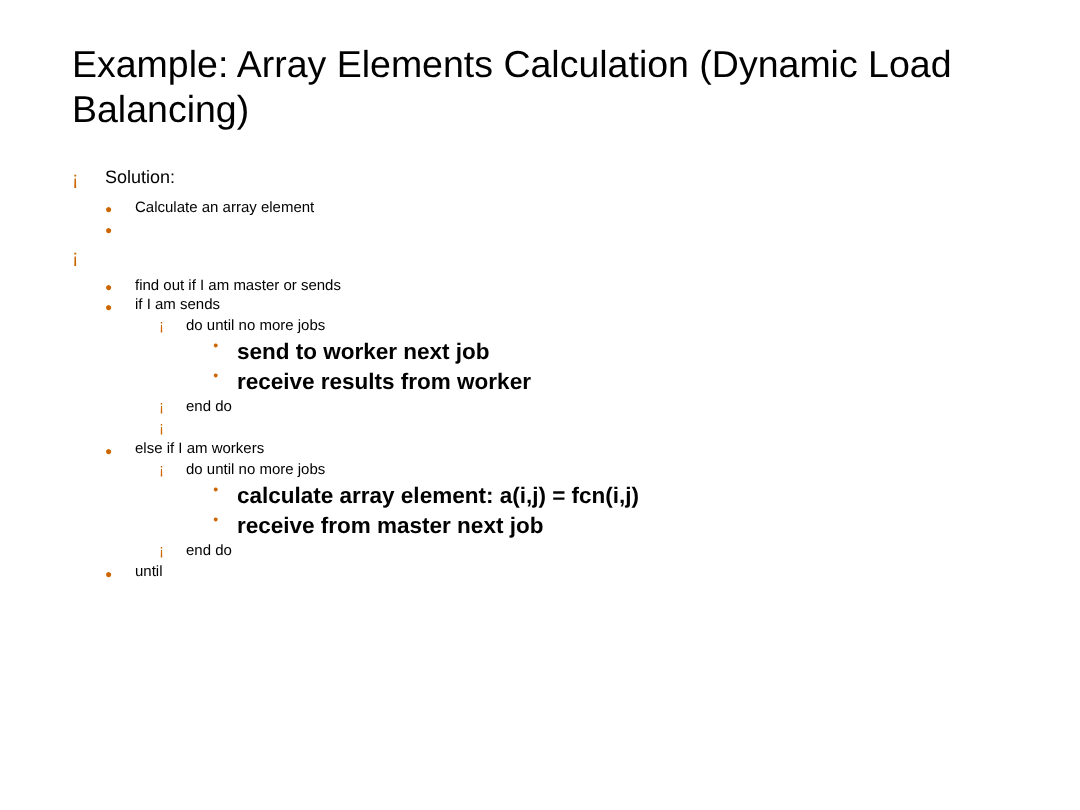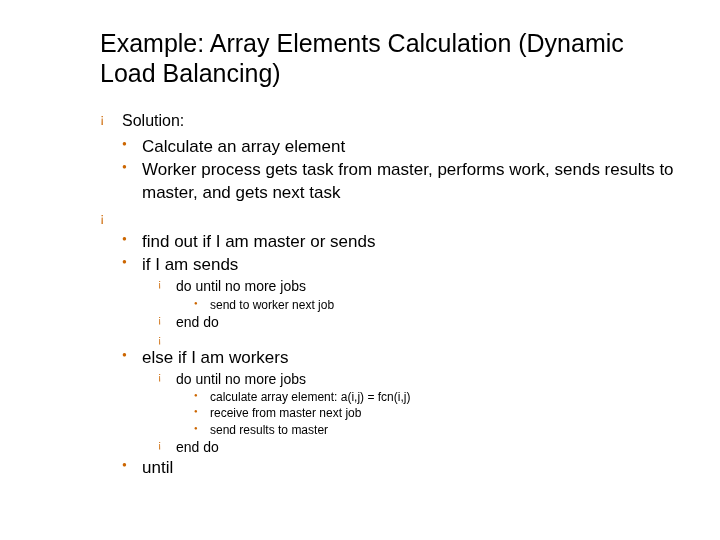--- a/index.html
+++ b/index.html
@@ -7,51 +7,51 @@
     margin: 0;
     padding: 0;
     width: 720px;
     height: 540px;
     background: #fff;
     font-family: Verdana, Geneva, sans-serif;
     color: #000;
     overflow: hidden;
   }
   .slide {
-    padding: 28px 40px 20px 100px;
+    padding: 28px 40px 20px 48px;
   }
   .title {
     font-family: Arial, Helvetica, sans-serif;
     font-size: 25px;
     line-height: 1.2;
     margin-bottom: 22px;
     font-weight: normal;
   }
   ul { list-style: none; padding: 0; margin: 0; }
   li { display: flex; }
 
   
   .l1 { margin-left: 0; margin-bottom: 2px; }
   .l1 > .b { color: #cc6600; font-size: 13px; width: 22px; flex-shrink: 0; line-height: 1.4; }
-  .l1 > .t { font-size: 16px; line-height: 1.4; }
+  .l1 > .t { font-size: 12px; line-height: 1.4; }
 
   
   .l2 { margin-left: 22px; }
   .l2 > .b { color: #cc6600; font-size: 8px; width: 20px; flex-shrink: 0; padding-top: 3px; }
-  .l2 > .t { font-size: 17px; line-height: 1.35; }
+  .l2 > .t { font-size: 10px; line-height: 1.35; }
 
   
   .l3 { margin-left: 58px; }
   .l3 > .b { color: #cc6600; font-size: 10px; width: 18px; flex-shrink: 0; line-height: 1.4; }
-  .l3 > .t { font-size: 14px; line-height: 1.4; }
+  .l3 > .t { font-size: 10px; line-height: 1.4; }
 
   
   .l4 { margin-left: 94px; }
   .l4 > .b { color: #cc6600; font-size: 6px; width: 16px; flex-shrink: 0; padding-top: 3px; }
-  .l4 > .t { font-size: 12px; line-height: 1.35; }
+  .l4 > .t { font-size: 15px; line-height: 1.35; font-weight: bold; }
 
   .block { margin-bottom: 4px; }
 </style>
 </head>
 <body>
 
 <div class="slide">
   <div class="title">Example: Array Elements Calculation (Dynamic Load Balancing)</div>
 
   <ul>
@@ -59,41 +59,44 @@
     <li class="l1 block">
       <span class="b">¡</span>
       <span class="t">Solution:</span>
     </li>
     <li class="l2">
       <span class="b">●</span>
       <span class="t">Calculate an array element</span>
     </li>
     <li class="l2 block">
       <span class="b">●</span>
-      <span class="t">Worker process gets task from master, performs work, sends results to master, and gets next task</span>
     </li>
 
     <li class="l1 block">
       <span class="b">¡</span>
     </li>
     <li class="l2">
       <span class="b">●</span>
       <span class="t">find out if I am master or sends</span>
     </li>
     <li class="l2">
       <span class="b">●</span>
       <span class="t">if I am sends</span>
     </li>
     <li class="l3">
       <span class="b">¡</span>
       <span class="t">do until no more jobs</span>
     </li>
     <li class="l4">
       <span class="b">●</span>
       <span class="t">send to worker next job</span>
+    </li>
+    <li class="l4">
+      <span class="b">●</span>
+      <span class="t">receive results from worker</span>
     </li>
     <li class="l3">
       <span class="b">¡</span>
       <span class="t">end do</span>
     </li>
     <li class="l3">
       <span class="b">¡</span>
     </li>
     <li class="l2">
       <span class="b">●</span>
@@ -104,24 +107,20 @@
       <span class="t">do until no more jobs</span>
     </li>
     <li class="l4">
       <span class="b">●</span>
       <span class="t">calculate array element: a(i,j) = fcn(i,j)</span>
     </li>
     <li class="l4">
       <span class="b">●</span>
       <span class="t">receive from master next job</span>
     </li>
-    <li class="l4">
-      <span class="b">●</span>
-      <span class="t">send results to master</span>
-    </li>
     <li class="l3">
       <span class="b">¡</span>
       <span class="t">end do</span>
     </li>
     <li class="l2">
       <span class="b">●</span>
       <span class="t">until</span>
     </li>
 
   </ul>

